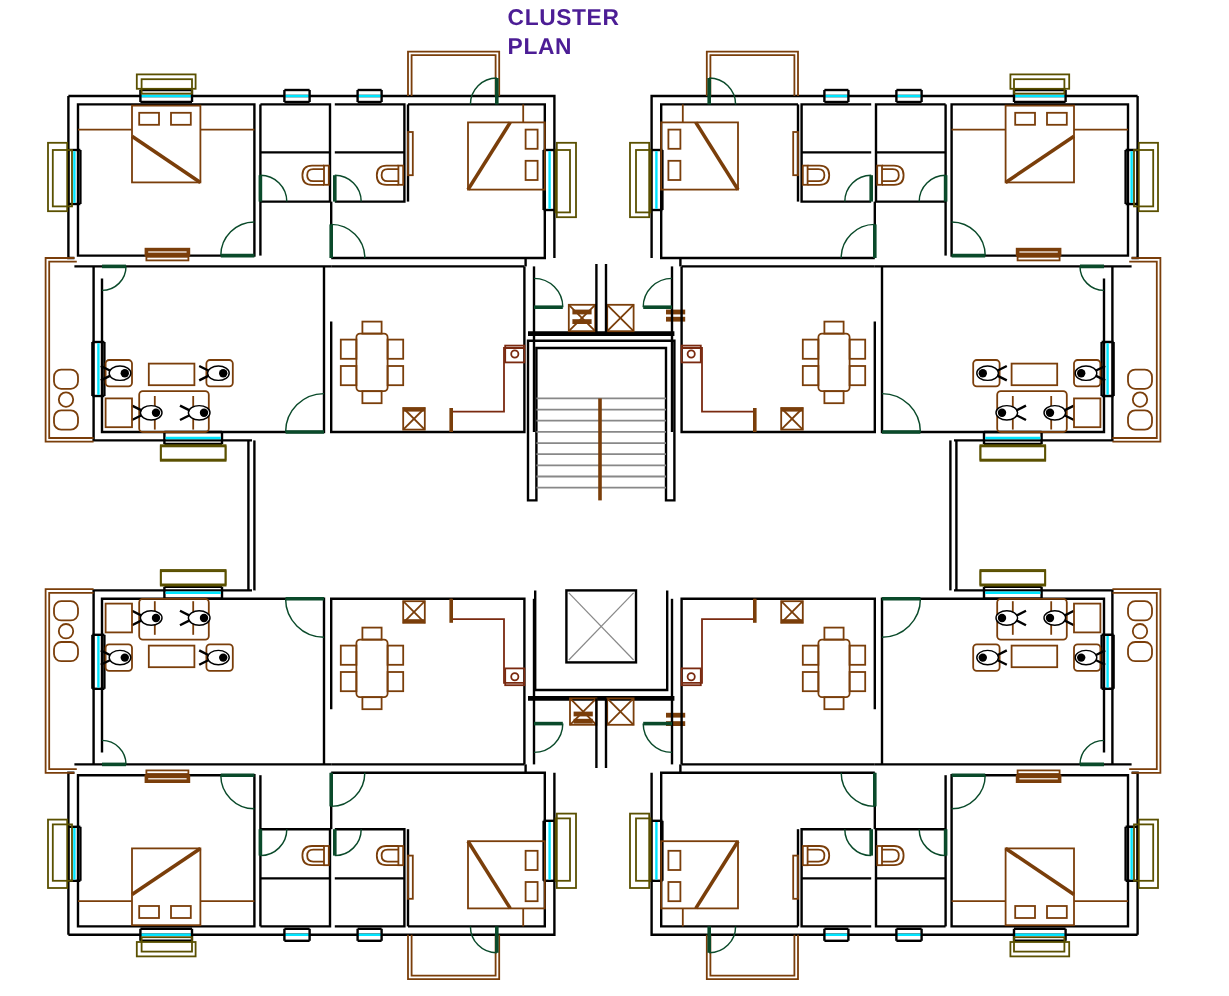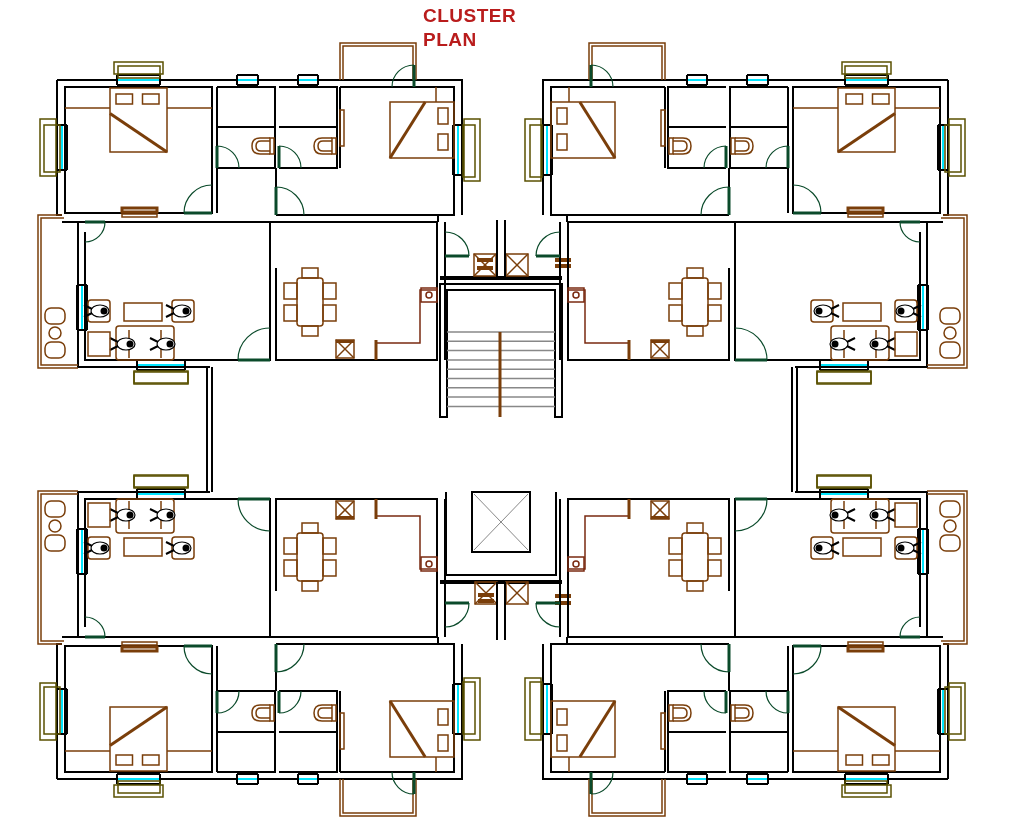--- a/index.html
+++ b/index.html
@@ -1,17 +1,17 @@
 <!DOCTYPE html>
 <html><head>
 <meta charset="utf-8">
 <style>
   html,body{margin:0;padding:0;background:#ffffff;}
   body{width:1024px;height:830px;position:relative;overflow:hidden;font-family:"Liberation Sans",sans-serif;}
-  #title{position:absolute;left:423px;top:4px;font-weight:bold;font-size:19px;line-height:24px;color:#b91c1c;letter-spacing:0.5px;}
+  #title{position:absolute;left:423px;top:4px;font-weight:bold;font-size:19px;line-height:24px;color:#4c1d95;letter-spacing:0.5px;}
   #title div{white-space:nowrap;}
   svg{position:absolute;left:0;top:0;}
   .w{stroke:#000;stroke-width:2;fill:none;}
   .wt{stroke:#000;stroke-width:4;fill:none;}
   .f{stroke:#7a3e0a;stroke-width:1.5;fill:none;}
   .fb{stroke:#7a3e0a;stroke-width:3;fill:none;}
   .ff{fill:#7a3e0a;stroke:none;}
   .k{stroke:#7a2a10;stroke-width:1.5;fill:none;}
   .d{stroke:#0a4a2a;stroke-width:1.2;fill:none;}
   .db{stroke:#0a4a2a;stroke-width:3;fill:none;}

